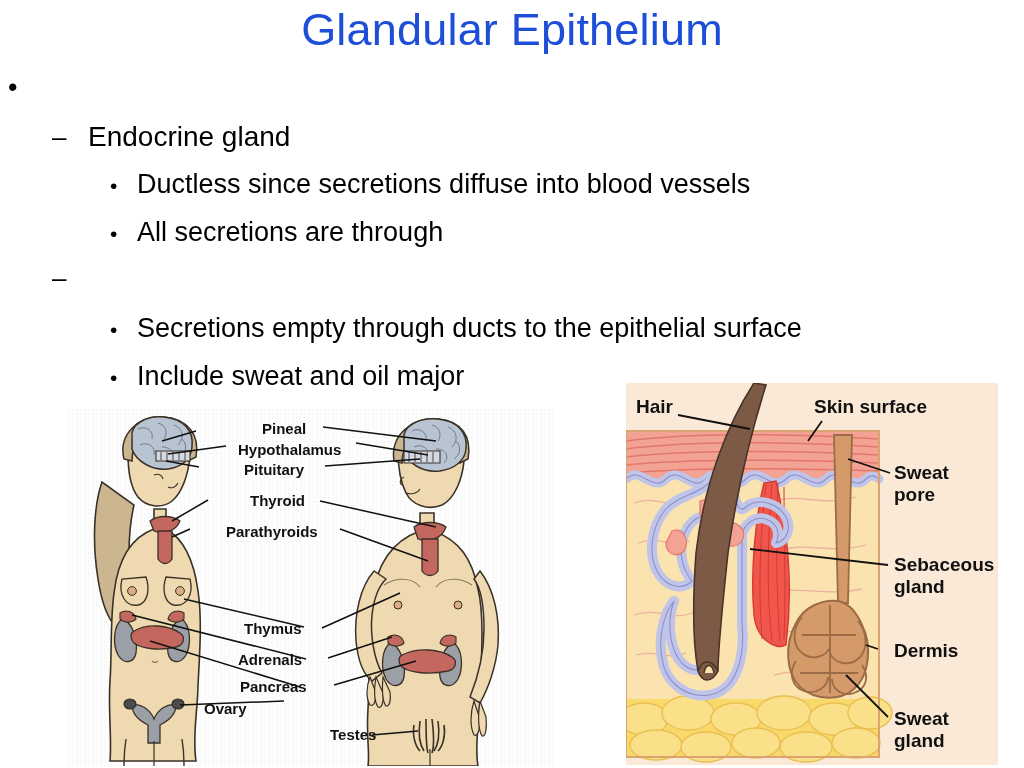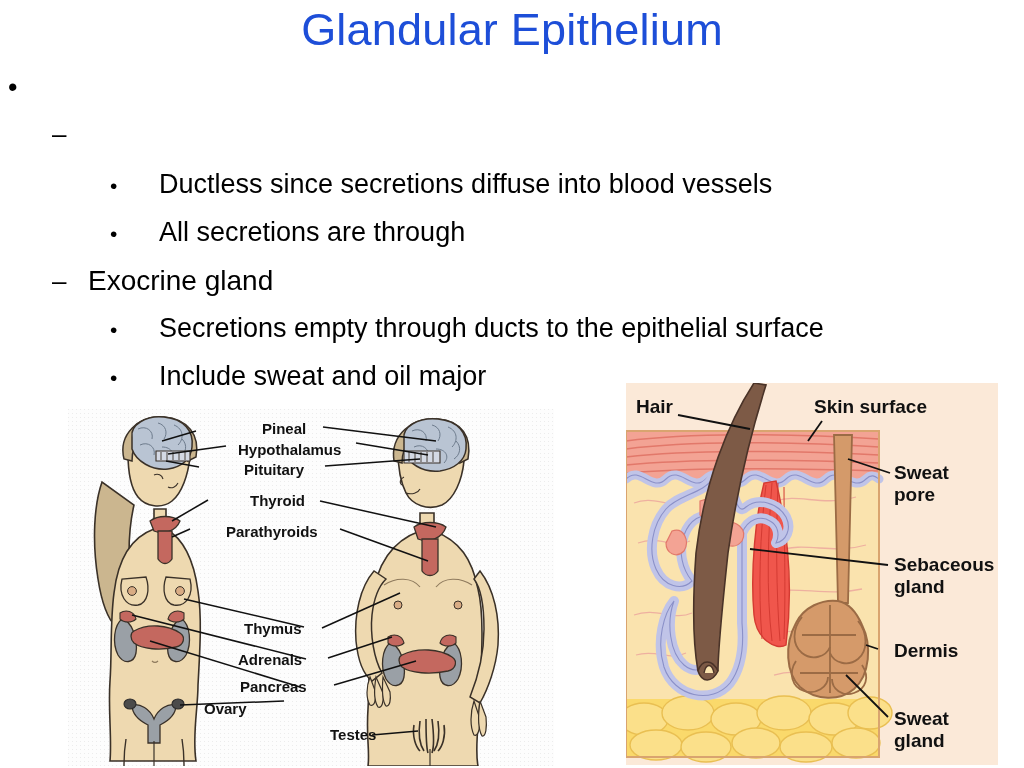--- a/index.html
+++ b/index.html
@@ -88,21 +88,20 @@
     height: 48px;
   }
   .lvl3 .bullet-mark {
     width: 27px;
     font-size: 21px;
     line-height: 21px;
   }
   .lvl3 .bullet-text {
     font-size: 27px;
     line-height: 31px;
-    margin-left: 22px;
   }
 
   
   #endocrine-figure {
     position: absolute;
     left: 68px;
     top: 409px;
     width: 486px;
     height: 357px;
     background: #22c55e;
@@ -132,35 +131,35 @@
 <div id="slide-title">Glandular Epithelium</div>
 
 <div id="body-list">
 
   <div class="bullet-row lvl1">
     <span class="bullet-mark">•</span>
   </div>
 
   <div class="bullet-row lvl2">
     <span class="bullet-mark">–</span>
+    <span class="bullet-text">Endocrine gland</span>
   </div>
 
   <div class="bullet-row lvl3">
     <span class="bullet-mark">•</span>
     <span class="bullet-text">Ductless since secretions diffuse into blood vessels</span>
   </div>
 
   <div class="bullet-row lvl3">
     <span class="bullet-mark">•</span>
     <span class="bullet-text">All secretions are through</span>
   </div>
 
   <div class="bullet-row lvl2">
     <span class="bullet-mark">–</span>
-    <span class="bullet-text">Exocrine gland</span>
   </div>
 
   <div class="bullet-row lvl3">
     <span class="bullet-mark">•</span>
     <span class="bullet-text">Secretions empty through ducts to the epithelial surface</span>
   </div>
 
   <div class="bullet-row lvl3">
     <span class="bullet-mark">•</span>
     <span class="bullet-text">Include sweat and oil major</span>

